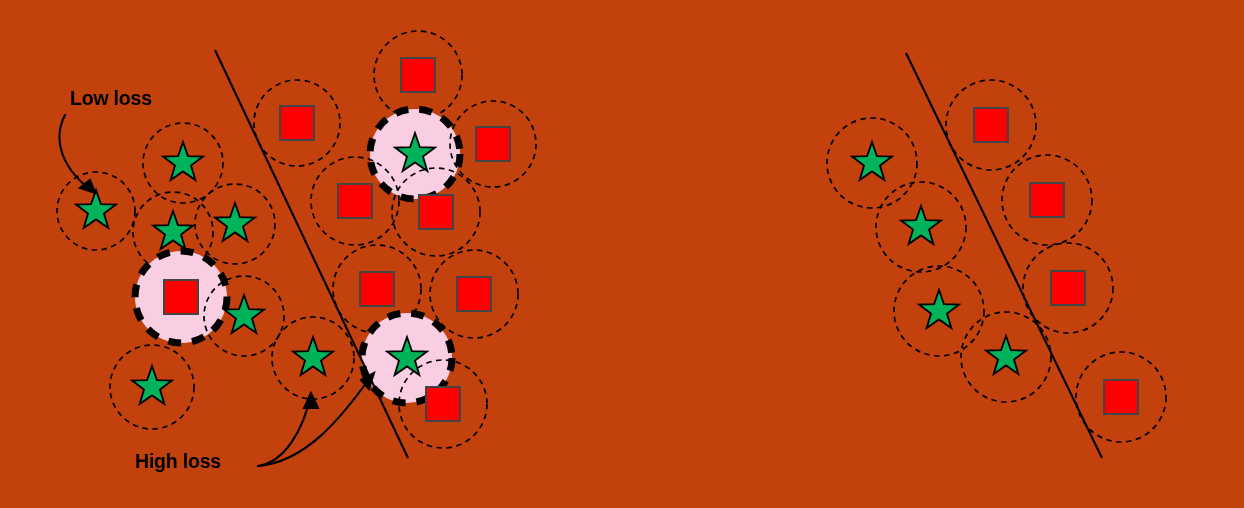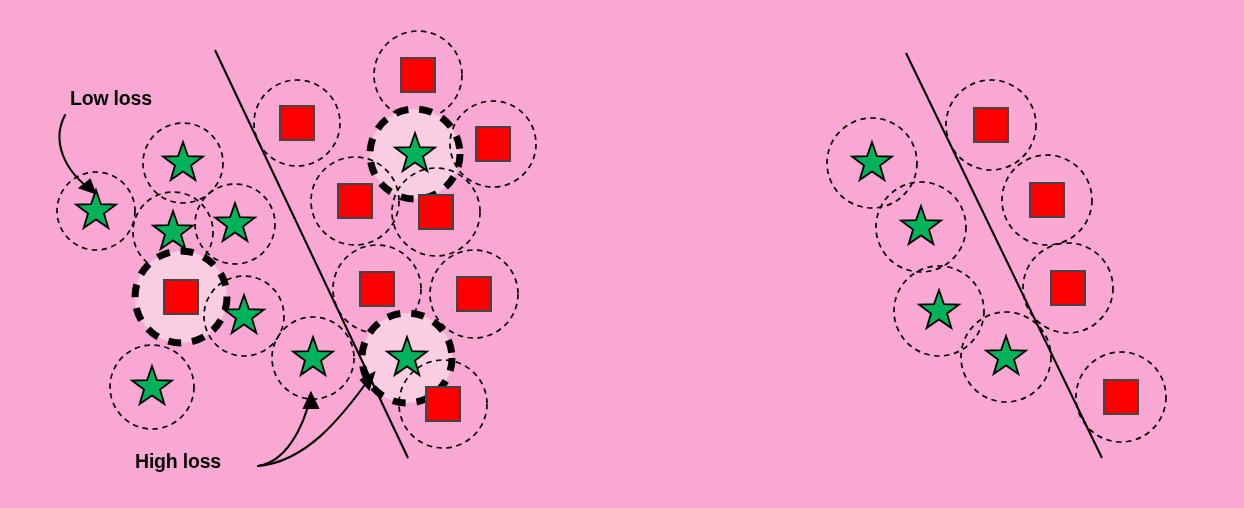--- a/index.html
+++ b/index.html
@@ -10,21 +10,21 @@
   body {
     width: 1244px;
     height: 508px;
     font-family: "Liberation Sans", sans-serif;
     overflow: hidden;
   }
   #figure {
     position: relative;
     width: 1244px;
     height: 508px;
-    background: #f9a8d4;
+    background: #c2410c;
   }
   #figure-svg {
     position: absolute;
     left: 0;
     top: 0;
     width: 1244px;
     height: 508px;
     display: block;
   }
   .annot-text {

